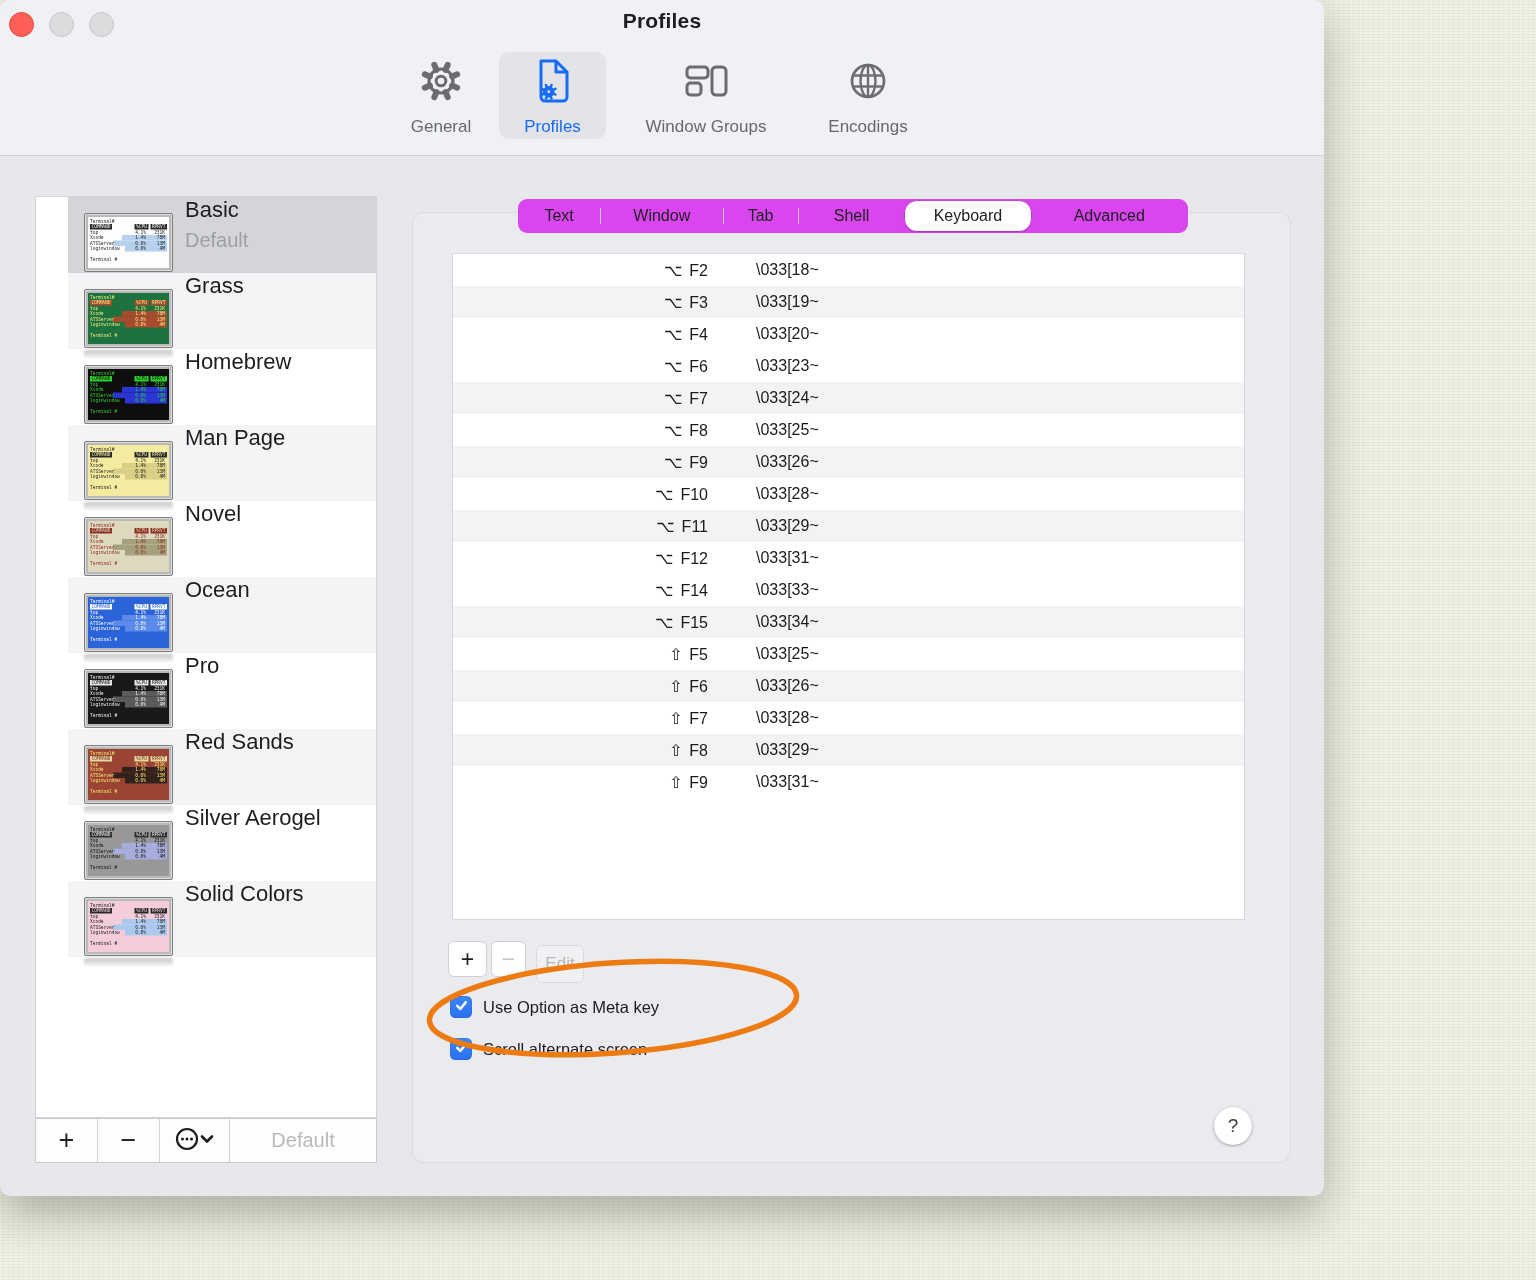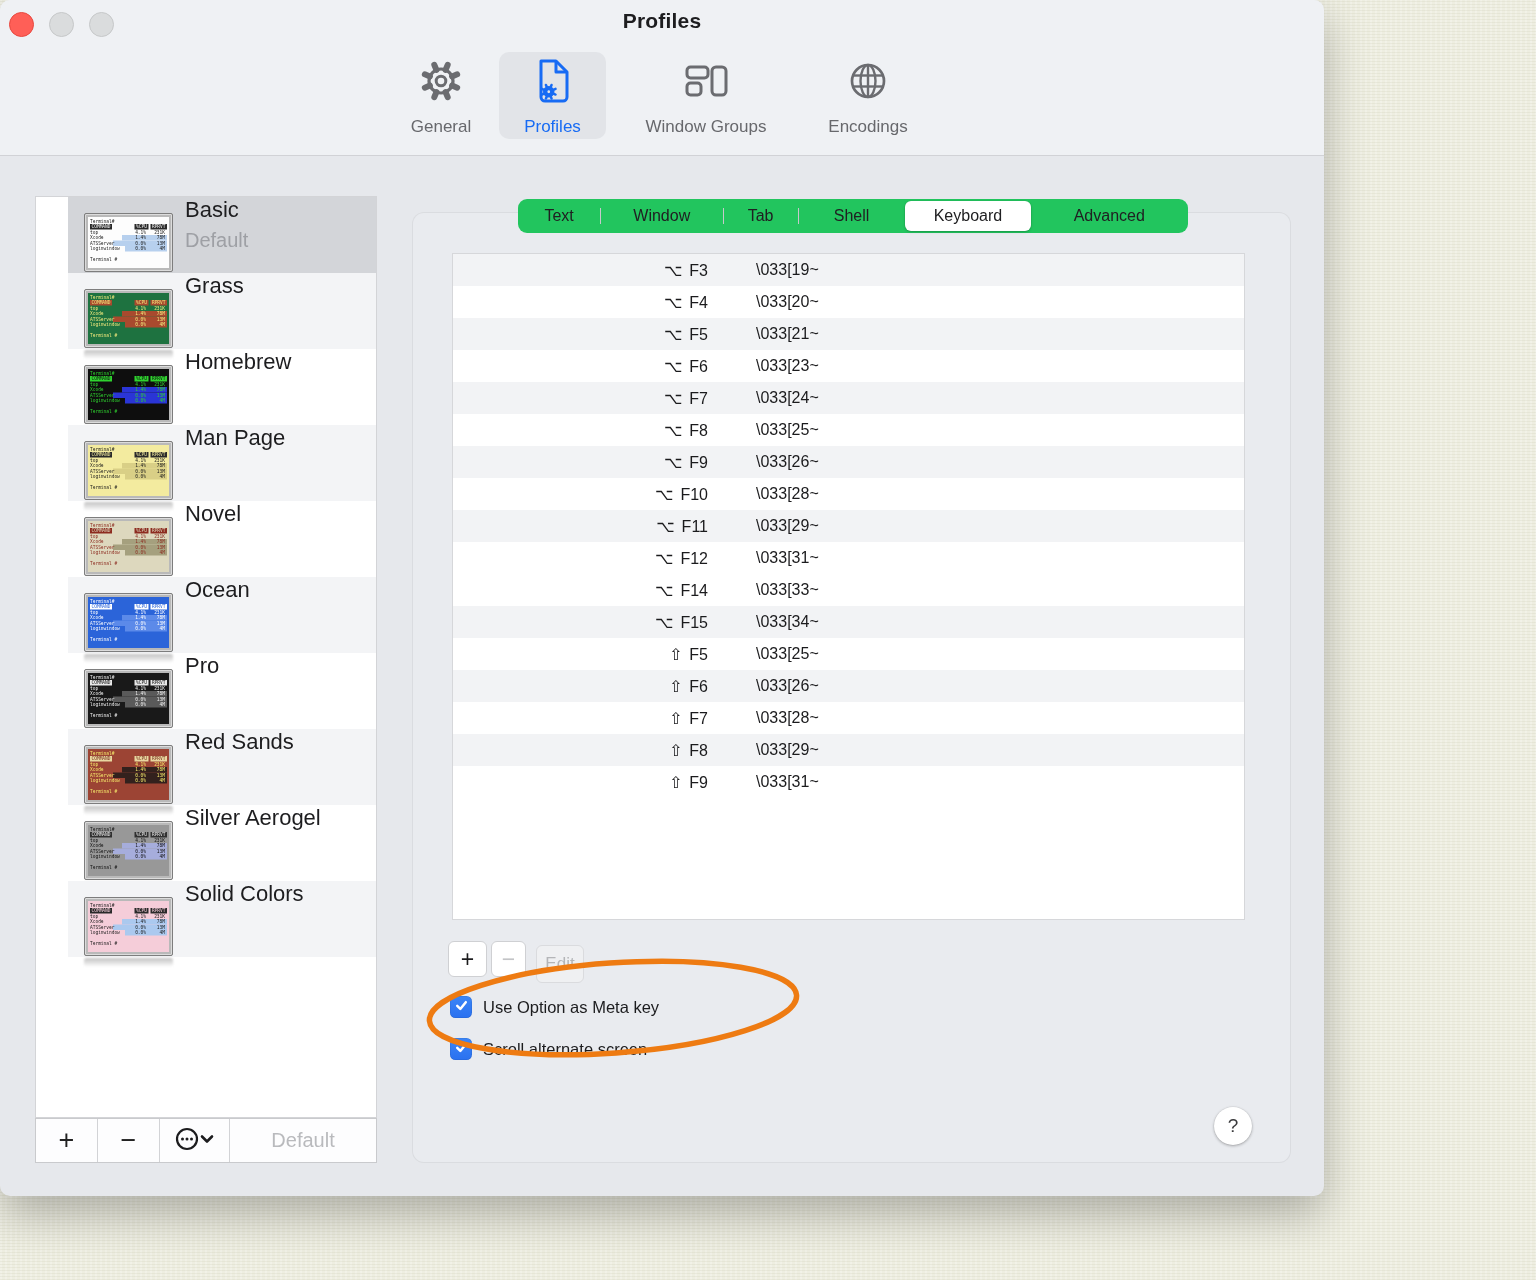--- a/index.html
+++ b/index.html
@@ -65,26 +65,26 @@
     background:#fdfdfe; border:1px solid #c9cacd; display:flex; }
   .sf-btn { display:flex; align-items:center; justify-content:center; color:#222;
     border-right:1px solid #d2d3d6; cursor:default; }
   .sf-add, .sf-remove { width:62px; font-size:27px; font-weight:300; }
   .sf-more { width:70px; }
   .sf-default { flex:1; border-right:none; font-size:20px; color:#b9babd; }
   
   .pane { position:absolute; left:413px; top:213px; width:877px; height:949px;
     background:#e9ebef; border-radius:11px; box-shadow:0 0 0 1px rgba(0,0,0,.05); }
   .tabbar { position:absolute; left:518px; top:199px; width:670px; height:34px;
-    background:#22c55e; border-radius:9px; display:flex; z-index:3; }
+    background:#d946ef; border-radius:9px; display:flex; z-index:3; }
   .tab-seg { position:relative; display:flex; align-items:center; justify-content:center;
     font-size:16px; color:#202022; cursor:default; }
   .tab-seg.with-sep::before { content:""; position:absolute; left:0; top:9px; bottom:9px;
     width:1px; background:#c6c8cb; }
-  .tab-seg.sel { background:#fff; border-radius:6px; margin:2px 0;
+  .tab-seg.sel { background:#fff; border-radius:12px; margin:2px 0;
     box-shadow:0 0 0 .5px rgba(0,0,0,.06), 0 1px 2.5px rgba(0,0,0,.22); }
   
   .ktable { position:absolute; left:452px; top:253px; width:793px; height:667px;
     background:#fff; border:1px solid #d6d7da; overflow:hidden; }
   .ktable-header { position:relative; height:55px; display:flex; align-items:center;
     background:linear-gradient(180deg,#fff, #fafbfb); border-bottom:1px solid #ececee;
     font-size:16px; color:#3c3c3f; }
   .kth-key { padding-left:21px; width:281px; }
   .kth-sep { position:absolute; left:281px; top:8px; bottom:8px; width:1px; background:#e2e3e5; }
   .kth-action { padding-left:22px; }
@@ -628,31 +628,31 @@
       <div class="tab-seg" style="width: 84px;">Text</div>
       <div class="tab-seg with-sep" style="width: 126px;">Window</div>
       <div class="tab-seg with-sep" style="width: 76px;">Tab</div>
       <div class="tab-seg with-sep" style="width: 110px;">Shell</div>
       <div class="tab-seg sel" style="width: 128px;">Keyboard</div>
       <div class="tab-seg" style="width: 161px;">Advanced</div>
     </div>
 
   <div class="ktable">
     <div id="ktable-body">
+        <div class="krow">
+          <div class="kcell-key"><span class="mod">⌥</span>F2</div>
+          <div class="kcell-action">\033[18~</div>
+        </div>
         <div class="krow alt">
           <div class="kcell-key"><span class="mod">⌥</span>F3</div>
           <div class="kcell-action">\033[19~</div>
         </div>
         <div class="krow">
           <div class="kcell-key"><span class="mod">⌥</span>F4</div>
           <div class="kcell-action">\033[20~</div>
-        </div>
-        <div class="krow alt">
-          <div class="kcell-key"><span class="mod">⌥</span>F5</div>
-          <div class="kcell-action">\033[21~</div>
         </div>
         <div class="krow">
           <div class="kcell-key"><span class="mod">⌥</span>F6</div>
           <div class="kcell-action">\033[23~</div>
         </div>
         <div class="krow alt">
           <div class="kcell-key"><span class="mod">⌥</span>F7</div>
           <div class="kcell-action">\033[24~</div>
         </div>
         <div class="krow">

